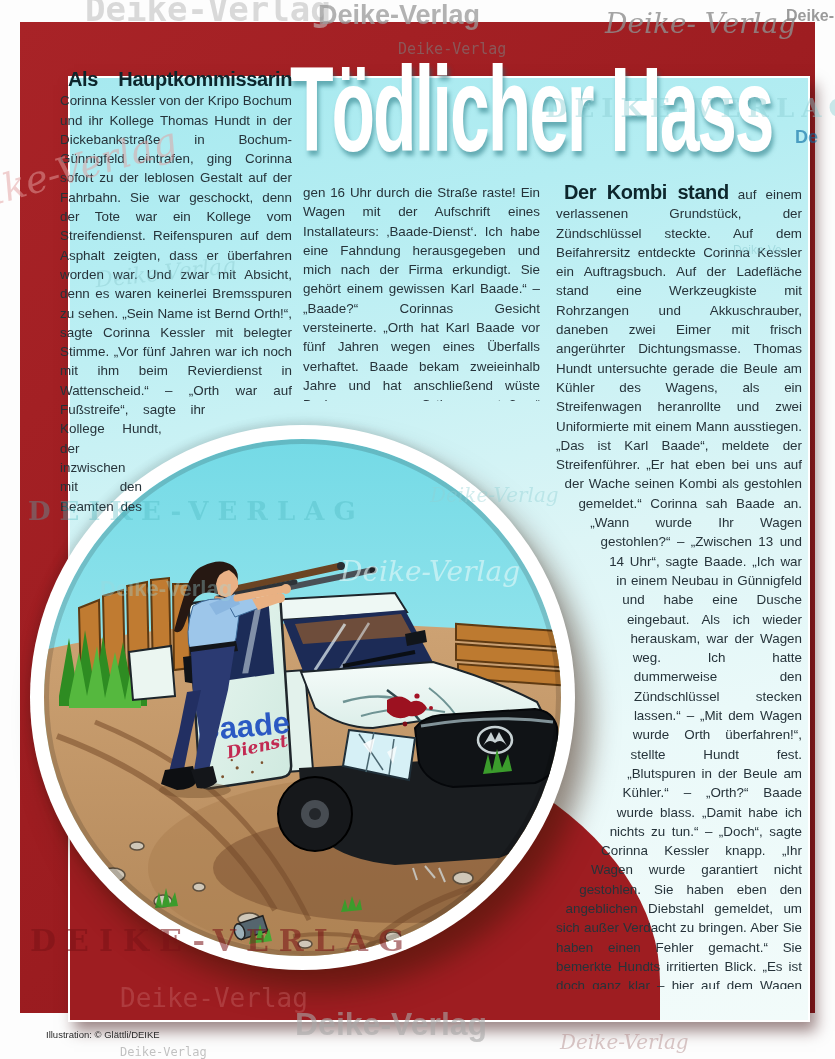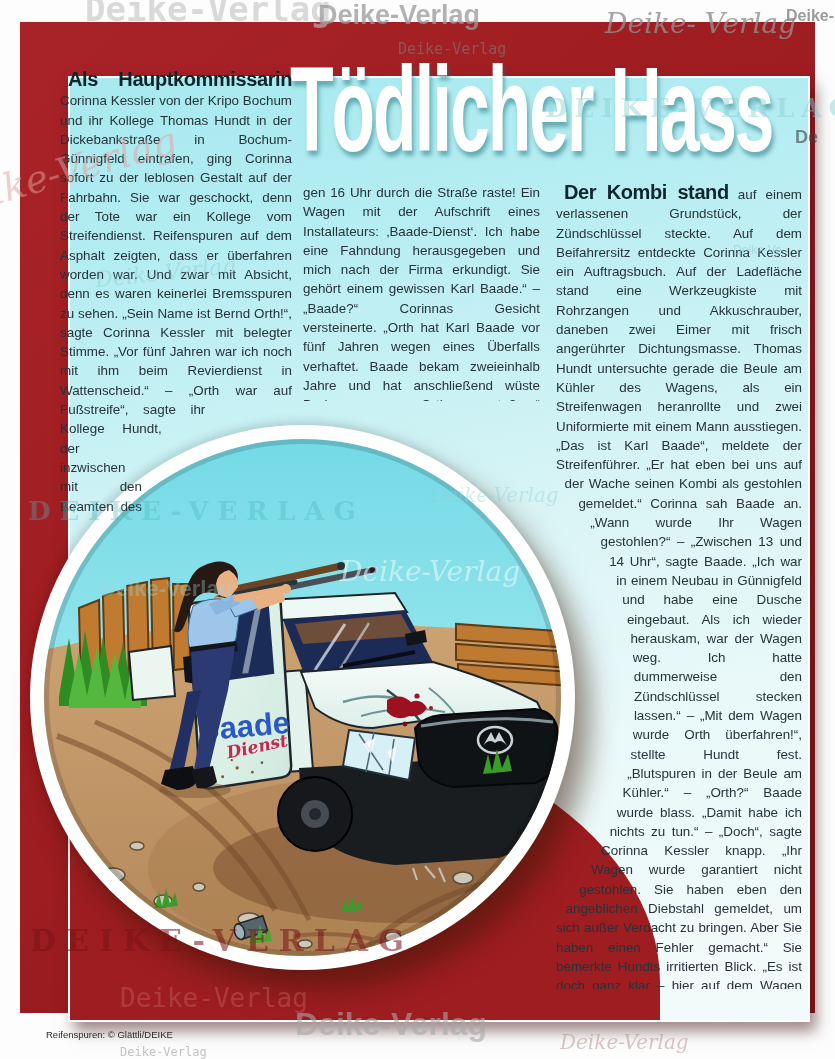--- a/index.html
+++ b/index.html
@@ -249,31 +249,31 @@
 
   <div class="col col2">
     <span>gen 16 Uhr durch die Straße raste! Ein Wagen mit der Aufschrift eines Installateurs: ‚Baade-Dienst‘. Ich habe eine Fahndung herausgegeben und mich nach der Firma erkundigt. Sie gehört einem gewissen Karl Baade.“ – „Baade?“ Corinnas Gesicht versteinerte. „Orth hat Karl Baade vor fünf Jahren wegen eines Überfalls verhaftet. Baade bekam zweieinhalb Jahre und hat anschließend wüste Drohungen gegen Orth ausgestoßen.“ Hundts Funkgerät meldete sich. „Man hat den Kombi gefunden!“, sagte er. „Nur zwei Straßen weiter.“</span>
   </div>
 
   <div class="col col3">
     <span class="cut3"></span>
     <span class="lead">Der Kombi stand</span><span> auf einem verlassenen Grundstück, der Zündschlüssel steckte. Auf dem Beifahrersitz entdeckte Corinna Kessler ein Auftragsbuch. Auf der Ladefläche stand eine Werkzeugkiste mit Rohrzangen und Akkuschrauber, daneben zwei Eimer mit frisch angerührter Dichtungsmasse. Thomas Hundt untersuchte gerade die Beule am Kühler des Wagens, als ein Streifenwagen heranrollte und zwei Uniformierte mit einem Mann ausstiegen. „Das ist Karl Baade“, meldete der Streifenführer. „Er hat eben bei uns auf der Wache seinen Kombi als gestohlen gemeldet.“ Corinna sah Baade an. „Wann wurde Ihr Wagen gestohlen?“ – „Zwischen 13 und 14 Uhr“, sagte Baade. „Ich war in einem Neubau in Günnigfeld und habe eine Dusche eingebaut. Als ich wieder herauskam, war der Wagen weg. Ich hatte dummerweise den Zündschlüssel stecken lassen.“ – „Mit dem Wagen wurde Orth überfahren!“, stellte Hundt fest. „Blutspuren in der Beule am Kühler.“ – „Orth?“ Baade wurde blass. „Damit habe ich nichts zu tun.“ – „Doch“, sagte Corinna Kessler knapp. „Ihr Wagen wurde garantiert nicht gestohlen. Sie haben eben den angeblichen Diebstahl gemeldet, um sich außer Verdacht zu bringen. Aber Sie haben einen Fehler gemacht.“ Sie bemerkte Hundts irritierten Blick. „Es ist doch ganz klar – hier auf dem Wagen von Baade liegt sein komplettes Werkzeug und auch die frische Dichtungsmasse seines letzten Auftrags. Wäre der Wagen gestohlen worden, während er – wie er behauptete – eine Dusche einbaute, hätte sein Werkzeug nicht im Wagen sein dürfen!“ Baade zischte etwas, was nach „Verdammt!“ klang. „Ich nehme das mal als Geständnis!“, sagte die Hauptkommissarin. </span>
   </div>
 
-  <div class="credit">Reifenspuren: © Glättli/DEIKE</div>
+  <div class="credit">Illustration: © Glättli/DEIKE</div>
 
   <div id="wm-layer">
       <span class="wm mono" style="left: 85px; top: -8px; font-size: 34px; color: rgb(194, 194, 194); opacity: 0.6; font-weight: 700;">Deike-Verlag</span>
       <span class="wm sans" style="left: 318px; top: 2px; font-size: 27px; color: rgb(154, 154, 154); opacity: 0.75; font-weight: 700;">Deike-Verlag</span>
       <span class="wm serif" style="left: 605px; top: 10px; font-size: 28px; color: rgb(143, 143, 143); opacity: 0.8; font-style: italic;">Deike- Verlag</span>
       <span class="wm sans" style="left: 786px; top: 8px; font-size: 16px; color: rgb(138, 138, 138); opacity: 0.85; font-weight: 700;">Deike-</span>
       <span class="wm mono" style="left: 398px; top: 42px; font-size: 15px; color: rgb(124, 124, 124); opacity: 0.6;">Deike-Verlag</span>
       <span class="wm serif" style="left: -34px; top: 150px; font-size: 38px; color: rgb(227, 160, 160); opacity: 0.5; transform: rotate(-16deg); font-style: italic;">eike-Verlag</span>
       <span class="wm serif" style="left: 545px; top: 95px; font-size: 26px; color: rgb(140, 207, 212); opacity: 0.45; font-weight: 700; letter-spacing: 7px;">DEIKE-VERLAG</span>
-      <span class="wm sans" style="left: 795px; top: 128px; font-size: 18px; color: #404040; opacity: 0.6; font-weight: 700;">De</span>
+      <span class="wm sans" style="left: 795px; top: 128px; font-size: 18px; color: #0369a1; opacity: 0.6; font-weight: 700;">De</span>
       <span class="wm sans" style="left: 733px; top: 215px; font-size: 12px; color: rgb(134, 199, 204); opacity: 0.5; margin-top: 29px;">Deike-Ve</span>
       <span class="wm serif" style="left: 95px; top: 262px; font-size: 22px; color: rgb(123, 188, 192); opacity: 0.3; transform: rotate(-6deg); font-style: italic;">Deike-Verlag</span>
       <span class="wm serif" style="left: 28px; top: 498px; font-size: 26px; color: rgb(73, 183, 190); opacity: 0.35; font-weight: 700; letter-spacing: 9px;">DEIKE-VERLAG</span>
       <span class="wm serif" style="left: 340px; top: 558px; font-size: 28px; color: rgb(230, 249, 249); opacity: 0.6; font-style: italic;">Deike-Verlag</span>
       <span class="wm serif" style="left: 430px; top: 485px; font-size: 20px; color: rgb(143, 208, 212); opacity: 0.4; font-style: italic;">Deike-Verlag</span>
       <span class="wm sans" style="left: 100px; top: 578px; font-size: 22px; color: rgb(159, 216, 220); opacity: 0.35; font-weight: 700;">Deike-Verlag</span>
       <span class="wm serif" style="left: 30px; top: 926px; font-size: 30px; color: rgb(122, 18, 22); opacity: 0.55; font-weight: 700; letter-spacing: 10px;">DEIKE-VERLAG</span>
       <span class="wm mono" style="left: 120px; top: 985px; font-size: 26px; color: rgb(200, 106, 106); opacity: 0.4;">Deike-Verlag</span>
       <span class="wm sans" style="left: 295px; top: 1008px; font-size: 32px; color: rgb(168, 168, 168); opacity: 0.6; font-weight: 700;">Deike-Verlag</span>
       <span class="wm serif" style="left: 560px; top: 1032px; font-size: 20px; color: rgb(180, 143, 143); opacity: 0.5; font-style: italic;">Deike-Verlag</span>

